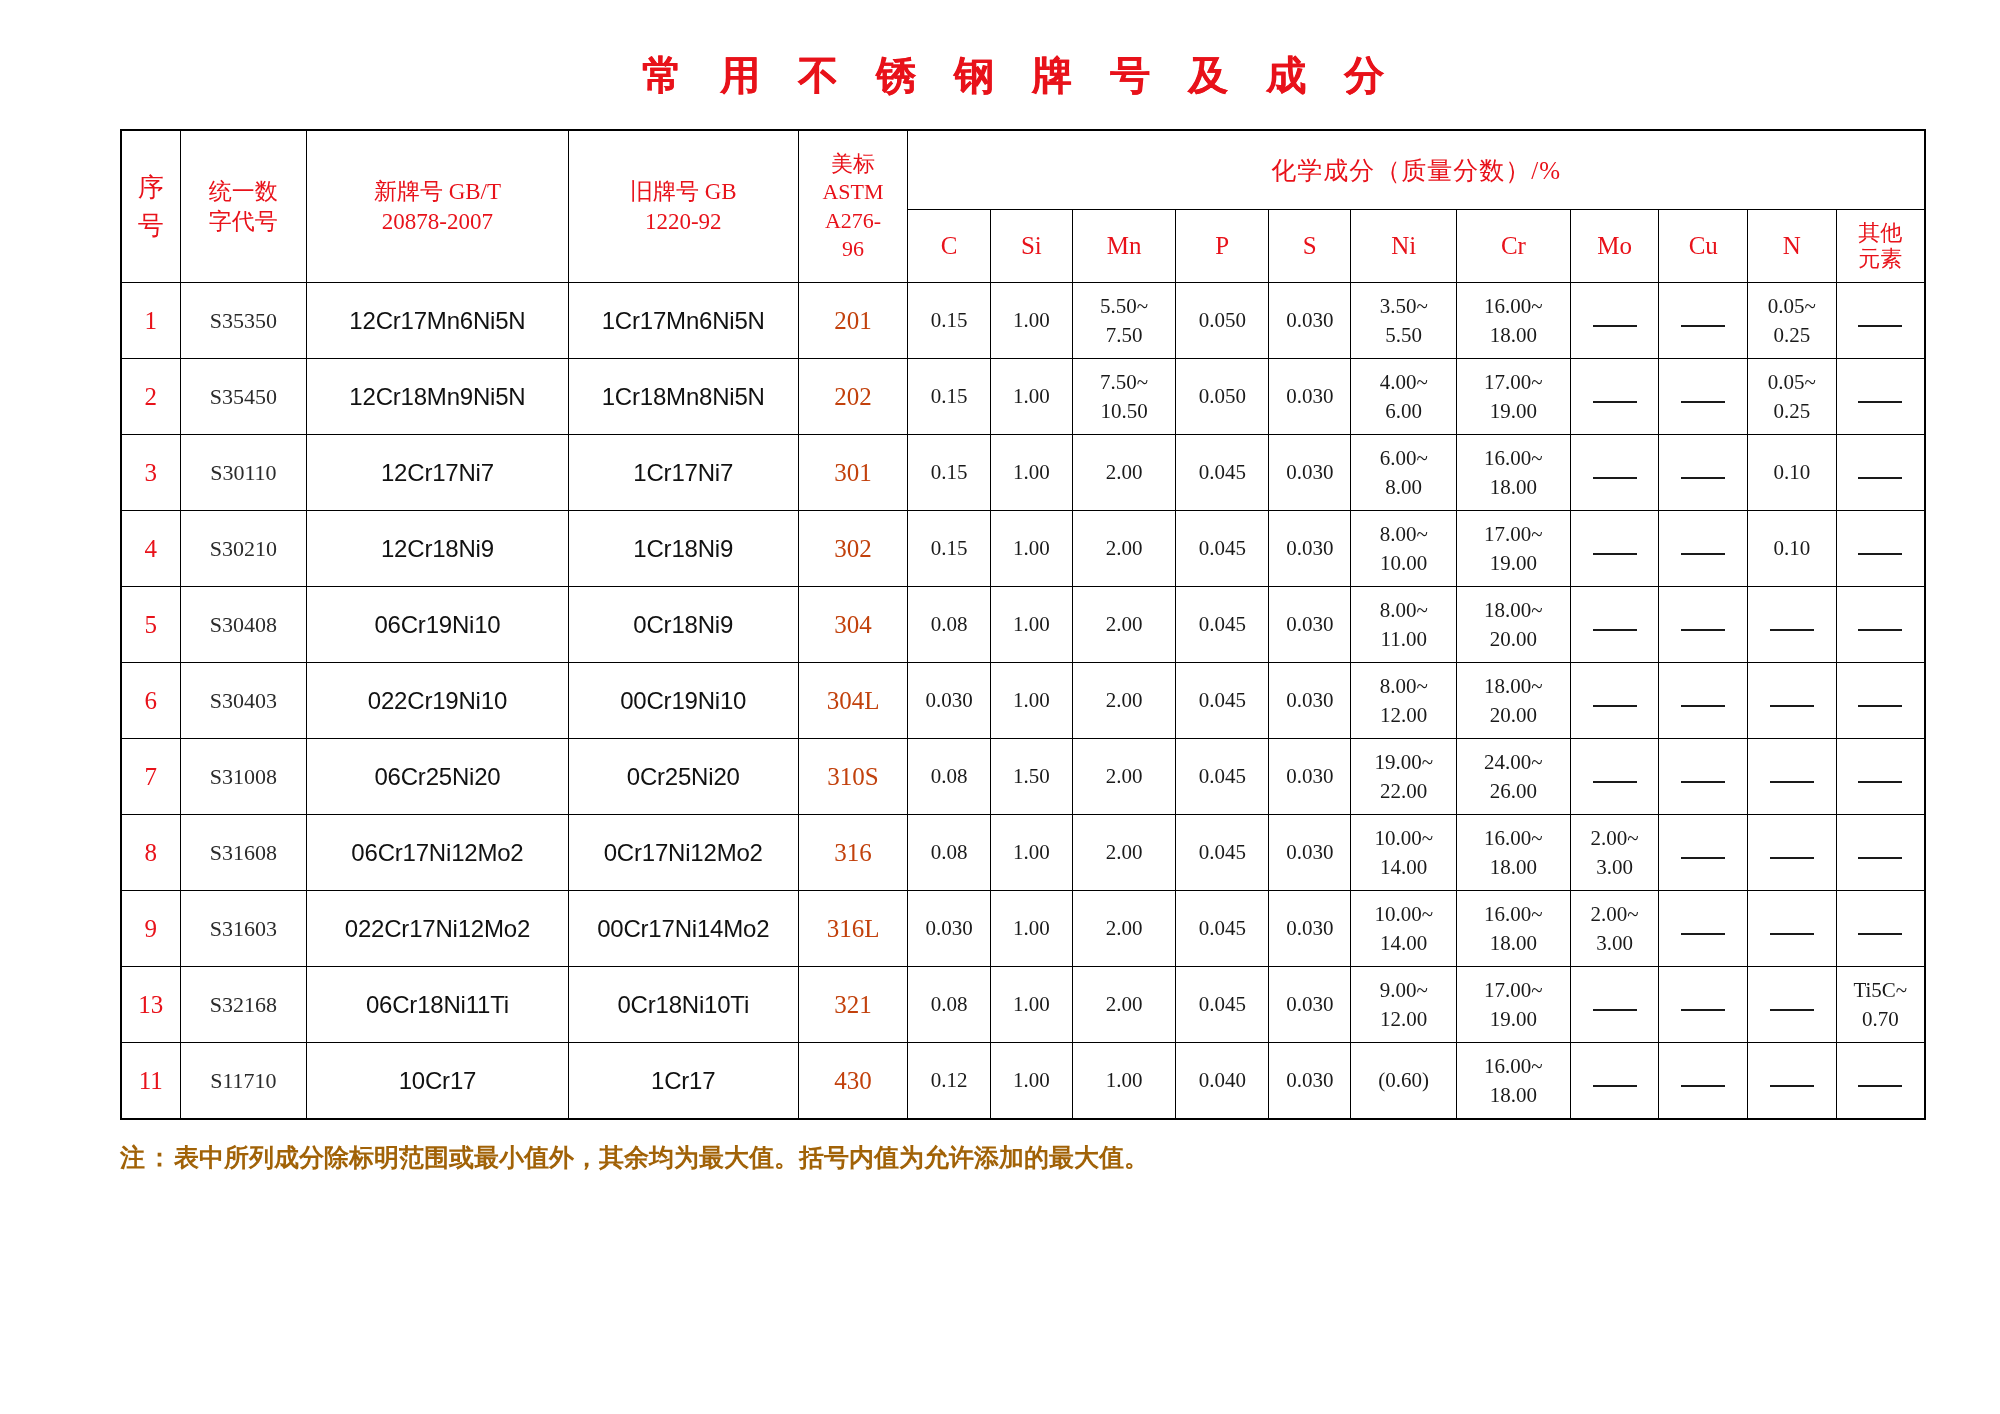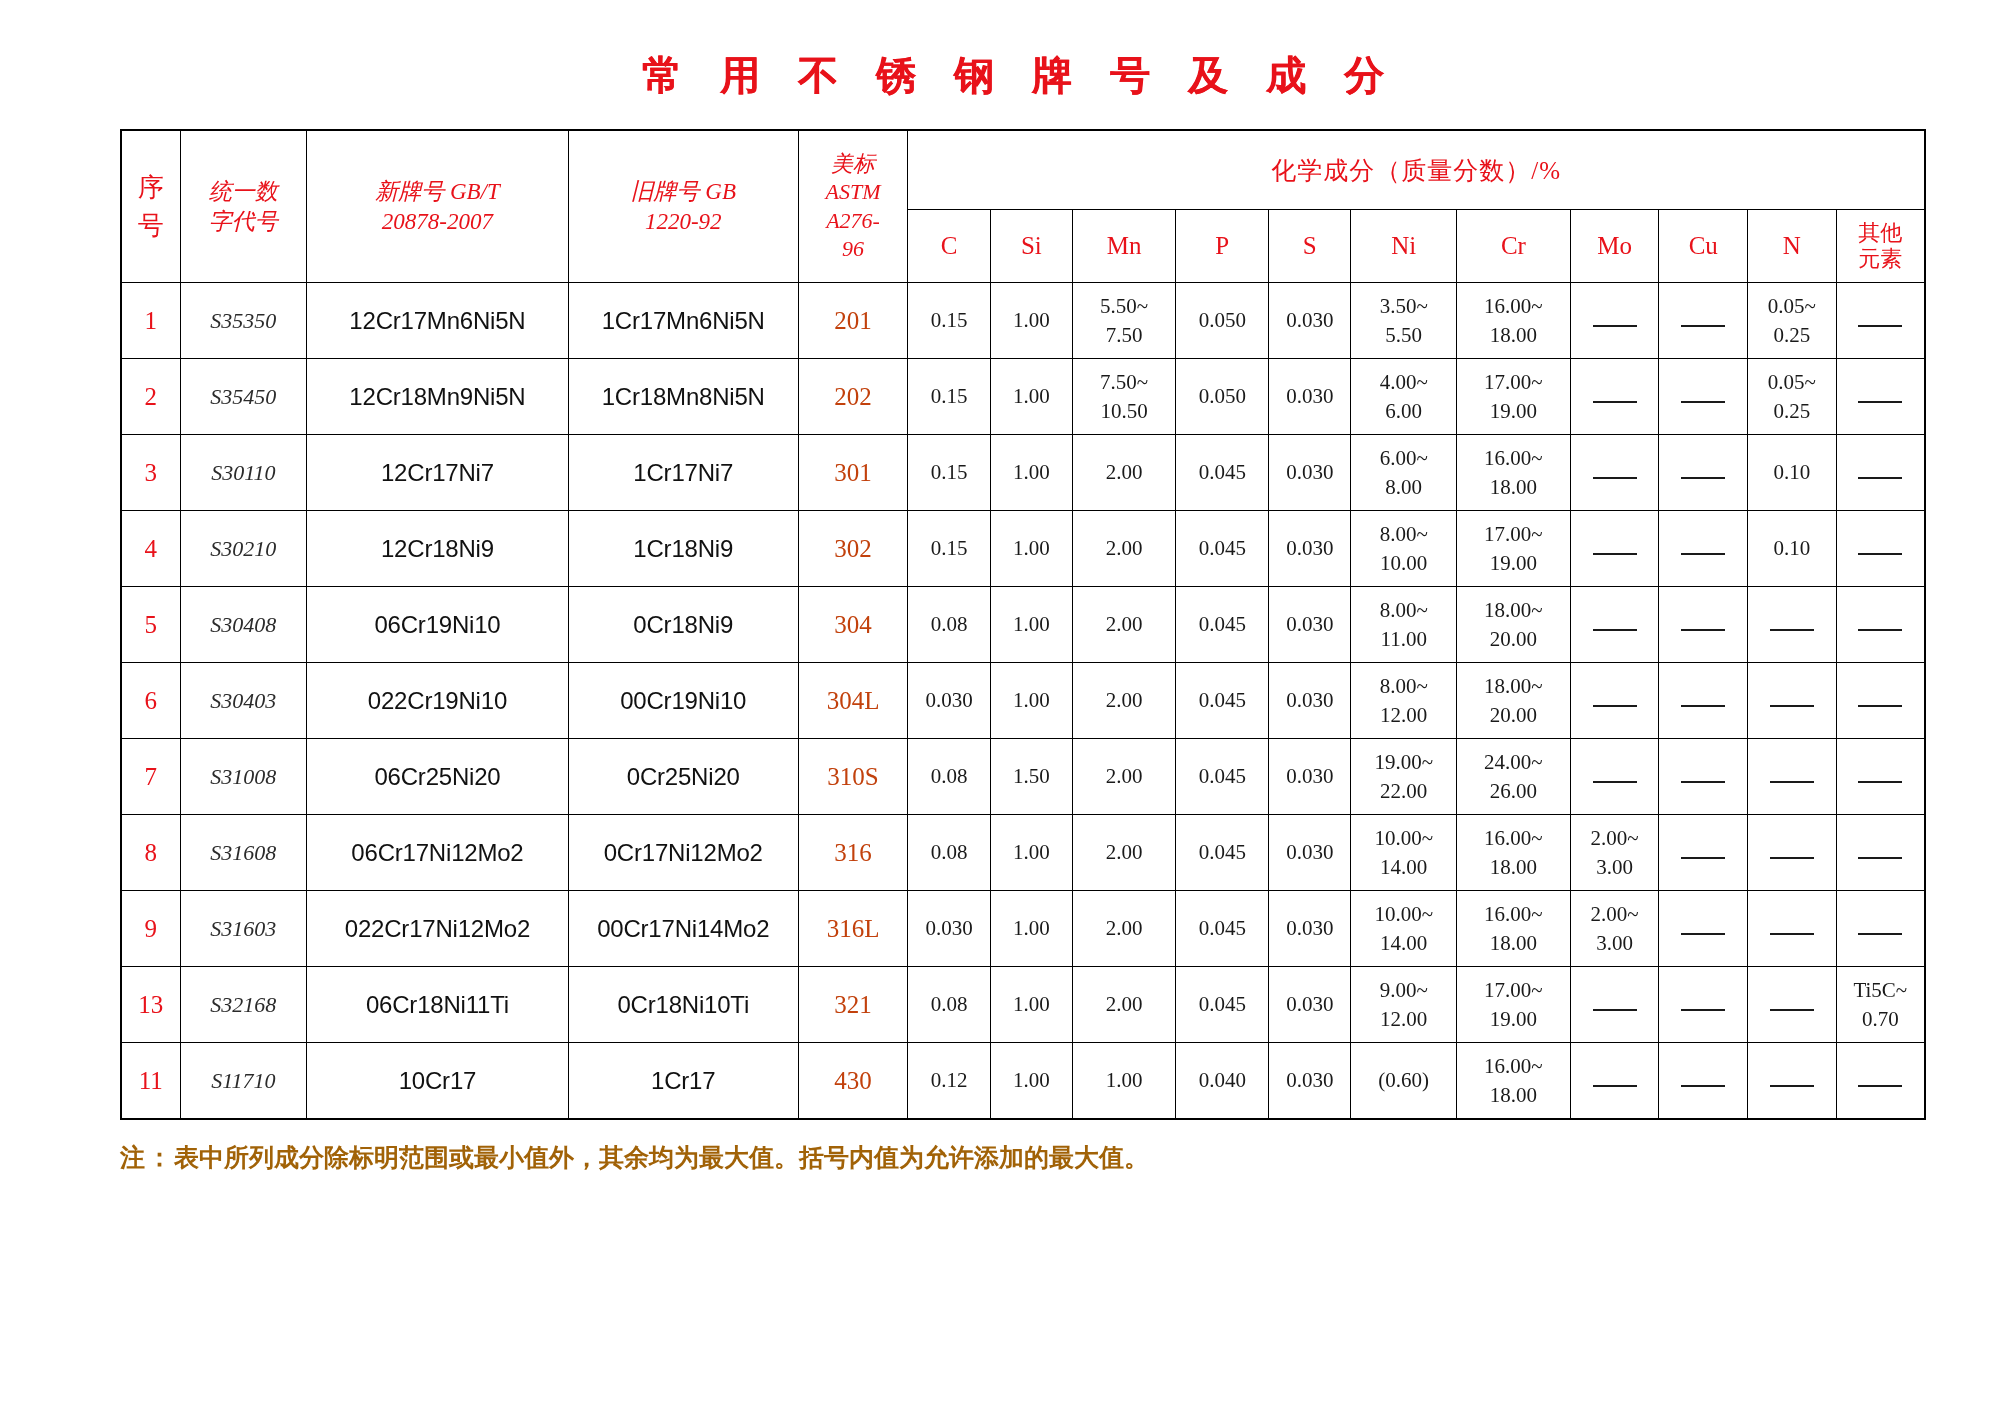--- a/index.html
+++ b/index.html
@@ -50,21 +50,20 @@
   
   table.grid { outline: 0; }
 
   .hdr-red {
     color: #e8121a;
     font-family: "Liberation Serif", serif;
     font-weight: bold;
     font-size: 23px;
     line-height: 1.28;
     padding: 4px 2px;
-    font-style: italic;
   }
   .hdr-red.small { font-size: 22px; }
   .hdr-seq {
     color: #e8121a;
     font-family: "Liberation Serif", serif;
     font-weight: bold;
     font-size: 26px;
     line-height: 1.45;
   }
   .hdr-elem {
@@ -91,21 +90,20 @@
   td.r-num {
     color: #e8121a;
     font-family: "Liberation Serif", serif;
     font-size: 25px;
     height: 75px;
   }
   td.uns {
     font-family: "Liberation Serif", serif;
     font-size: 22px;
     color: #2b2b2b;
-    font-style: italic;
   }
   td.grade {
     font-family: "Liberation Sans", sans-serif;
     font-size: 24px;
     font-weight: bold;
     color: #111;
     letter-spacing: -0.2px;
   }
   td.astm {
     color: #c2410c;

